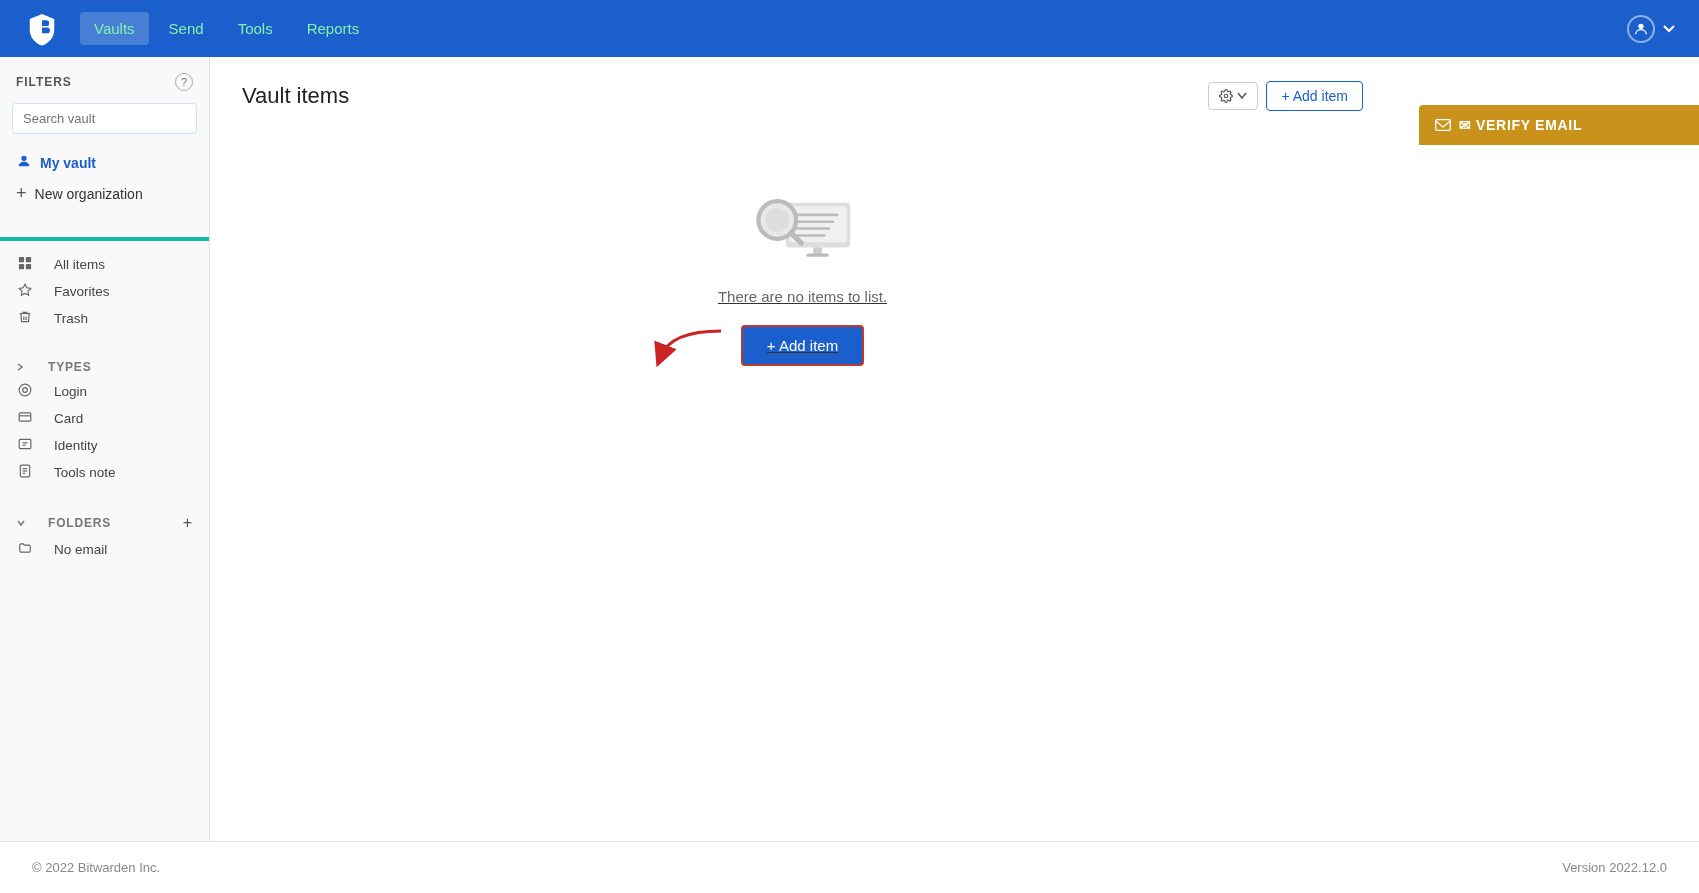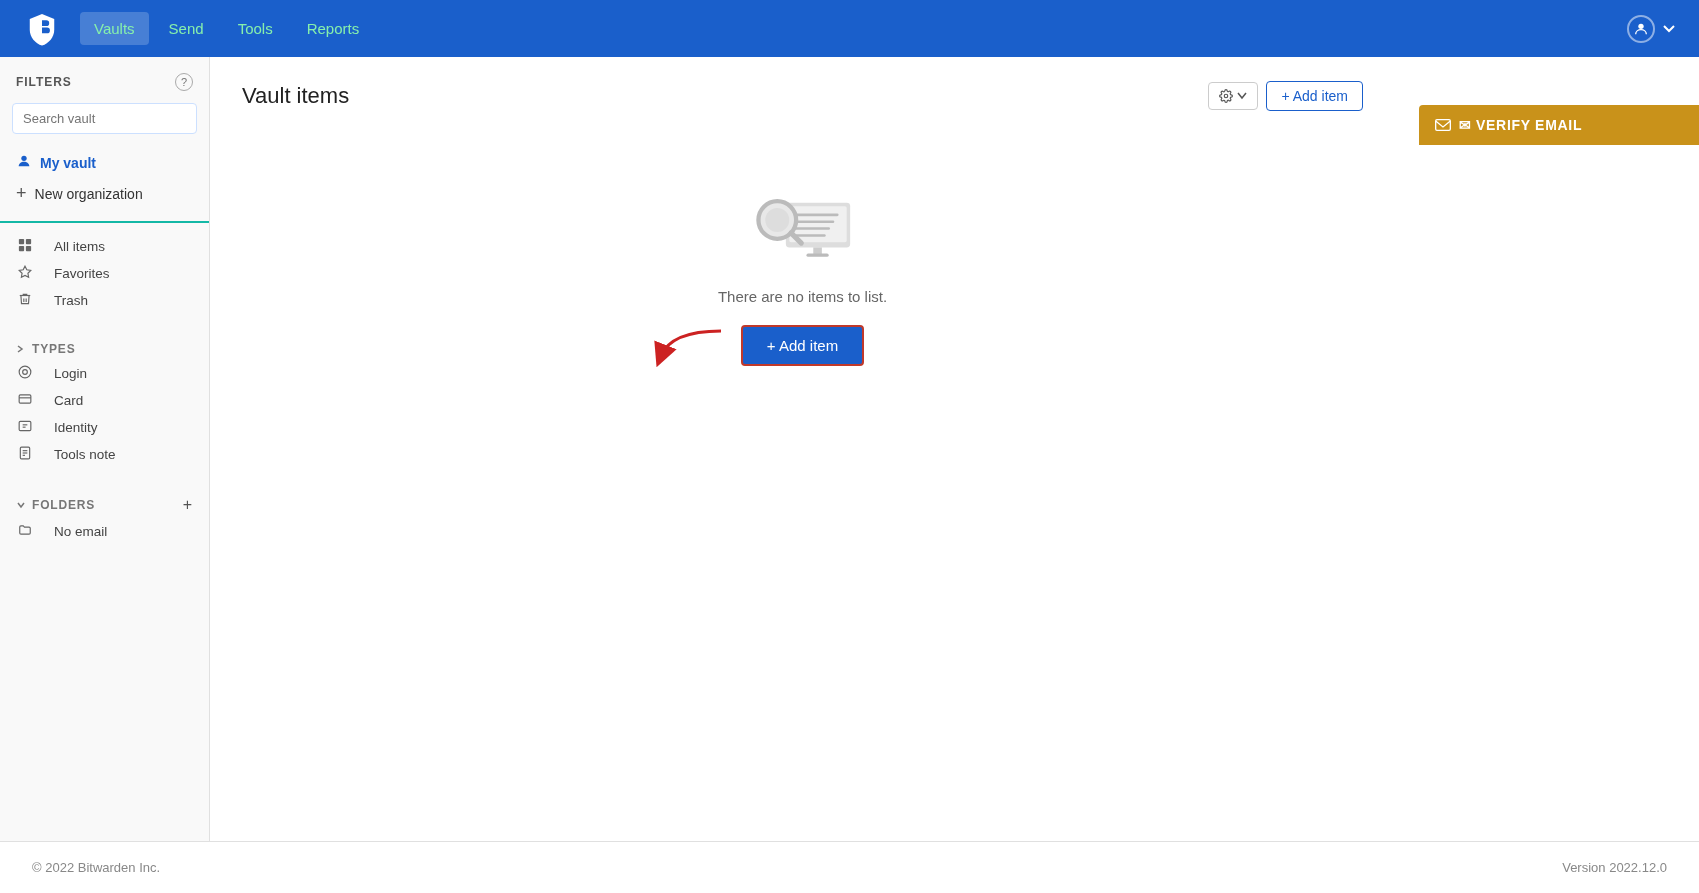--- a/index.html
+++ b/index.html
@@ -49,35 +49,35 @@
     .sidebar-help {
       width: 18px; height: 18px; border-radius: 50%; border: 1px solid #aaa; display: flex; align-items: center; justify-content: center; font-size: 11px; color: #777; cursor: pointer;
     }
     .search-box {
       margin: 0 12px 14px 12px;
     }
     .search-input {
       width: 100%; padding: 7px 10px; border: 1px solid #cce0ff; border-radius: 4px; font-size: 13px; color: #888; outline: none; background: #fff;
     }
 
-    .vault-section { padding: 0 12px 12px 12px; border-bottom: 2px solid #14b8a6; }
+    .vault-section { padding: 0 12px 28px 12px; border-bottom: 4px solid #14b8a6; }
     .vault-item {
       display: flex; align-items: center; gap: 8px; padding: 5px 4px; cursor: pointer; border-radius: 4px; color: #333; font-size: 14px;
     }
     .vault-item.active { color: #1a5fcb; font-weight: 600; }
     .vault-item-icon { font-size: 16px; flex-shrink: 0; }
 
     .filter-section { padding: 10px 12px; }
     .filter-item {
       display: flex; align-items: center; gap: 20px; padding: 5px 4px; cursor: pointer; border-radius: 4px; color: #444; font-size: 13.5px;
     }
     .filter-item-icon { font-size: 14px; flex-shrink: 0; color: #666; width: 18px; text-align: center; }
 
     .section-label {
-      display: flex; align-items: center; gap: 6px; padding: 8px 4px 4px 4px; color: #777; font-size: 12px; font-weight: 700; text-transform: uppercase; letter-spacing: 0.07em;
+      display: flex; align-items: center; gap: 22px; padding: 8px 4px 4px 4px; color: #777; font-size: 12px; font-weight: 700; text-transform: uppercase; letter-spacing: 0.07em;
     }
     .section-label-add {
       margin-left: auto; cursor: pointer; color: #555; font-size: 16px; font-weight: 400;
     }
     .content-header {
       display: flex; align-items: center; margin-bottom: 24px;
     }
     .content-title {
       font-size: 22px; font-weight: 400; color: #222; flex: 1;
     }
@@ -86,21 +86,21 @@
     }
     .btn-gear {
       border: 1px solid #ccc; background: #fff; border-radius: 4px; padding: 6px 10px; cursor: pointer; display: flex; align-items: center; gap: 4px; color: #555; font-size: 14px;
     }
     .btn-add-item {
       border: 1px solid #1a5fcb; background: #fff; border-radius: 4px; padding: 6px 14px; cursor: pointer; color: #1a5fcb; font-size: 14px; font-weight: 500; display: flex; align-items: center; gap: 4px;
     }
 
     
     .empty-state {
-      flex: 1; display: flex; flex-direction: column; align-items: center; justify-content: center; padding: 40px;
+      flex: 1; display: flex; flex-direction: column; align-items: center; justify-content: center; padding: 40px; text-decoration: underline;
     }
     .empty-icon {
       margin-bottom: 20px;
     }
     .empty-text {
       color: #666; font-size: 15px; margin-bottom: 20px;
     }
     .btn-add-item-center {
       background: #1a5fcb; color: #fff; border: 2px solid #c0392b; border-radius: 4px; padding: 10px 24px; font-size: 15px; font-weight: 500; cursor: pointer; display: flex; align-items: center; gap: 6px; position: relative;
     }

